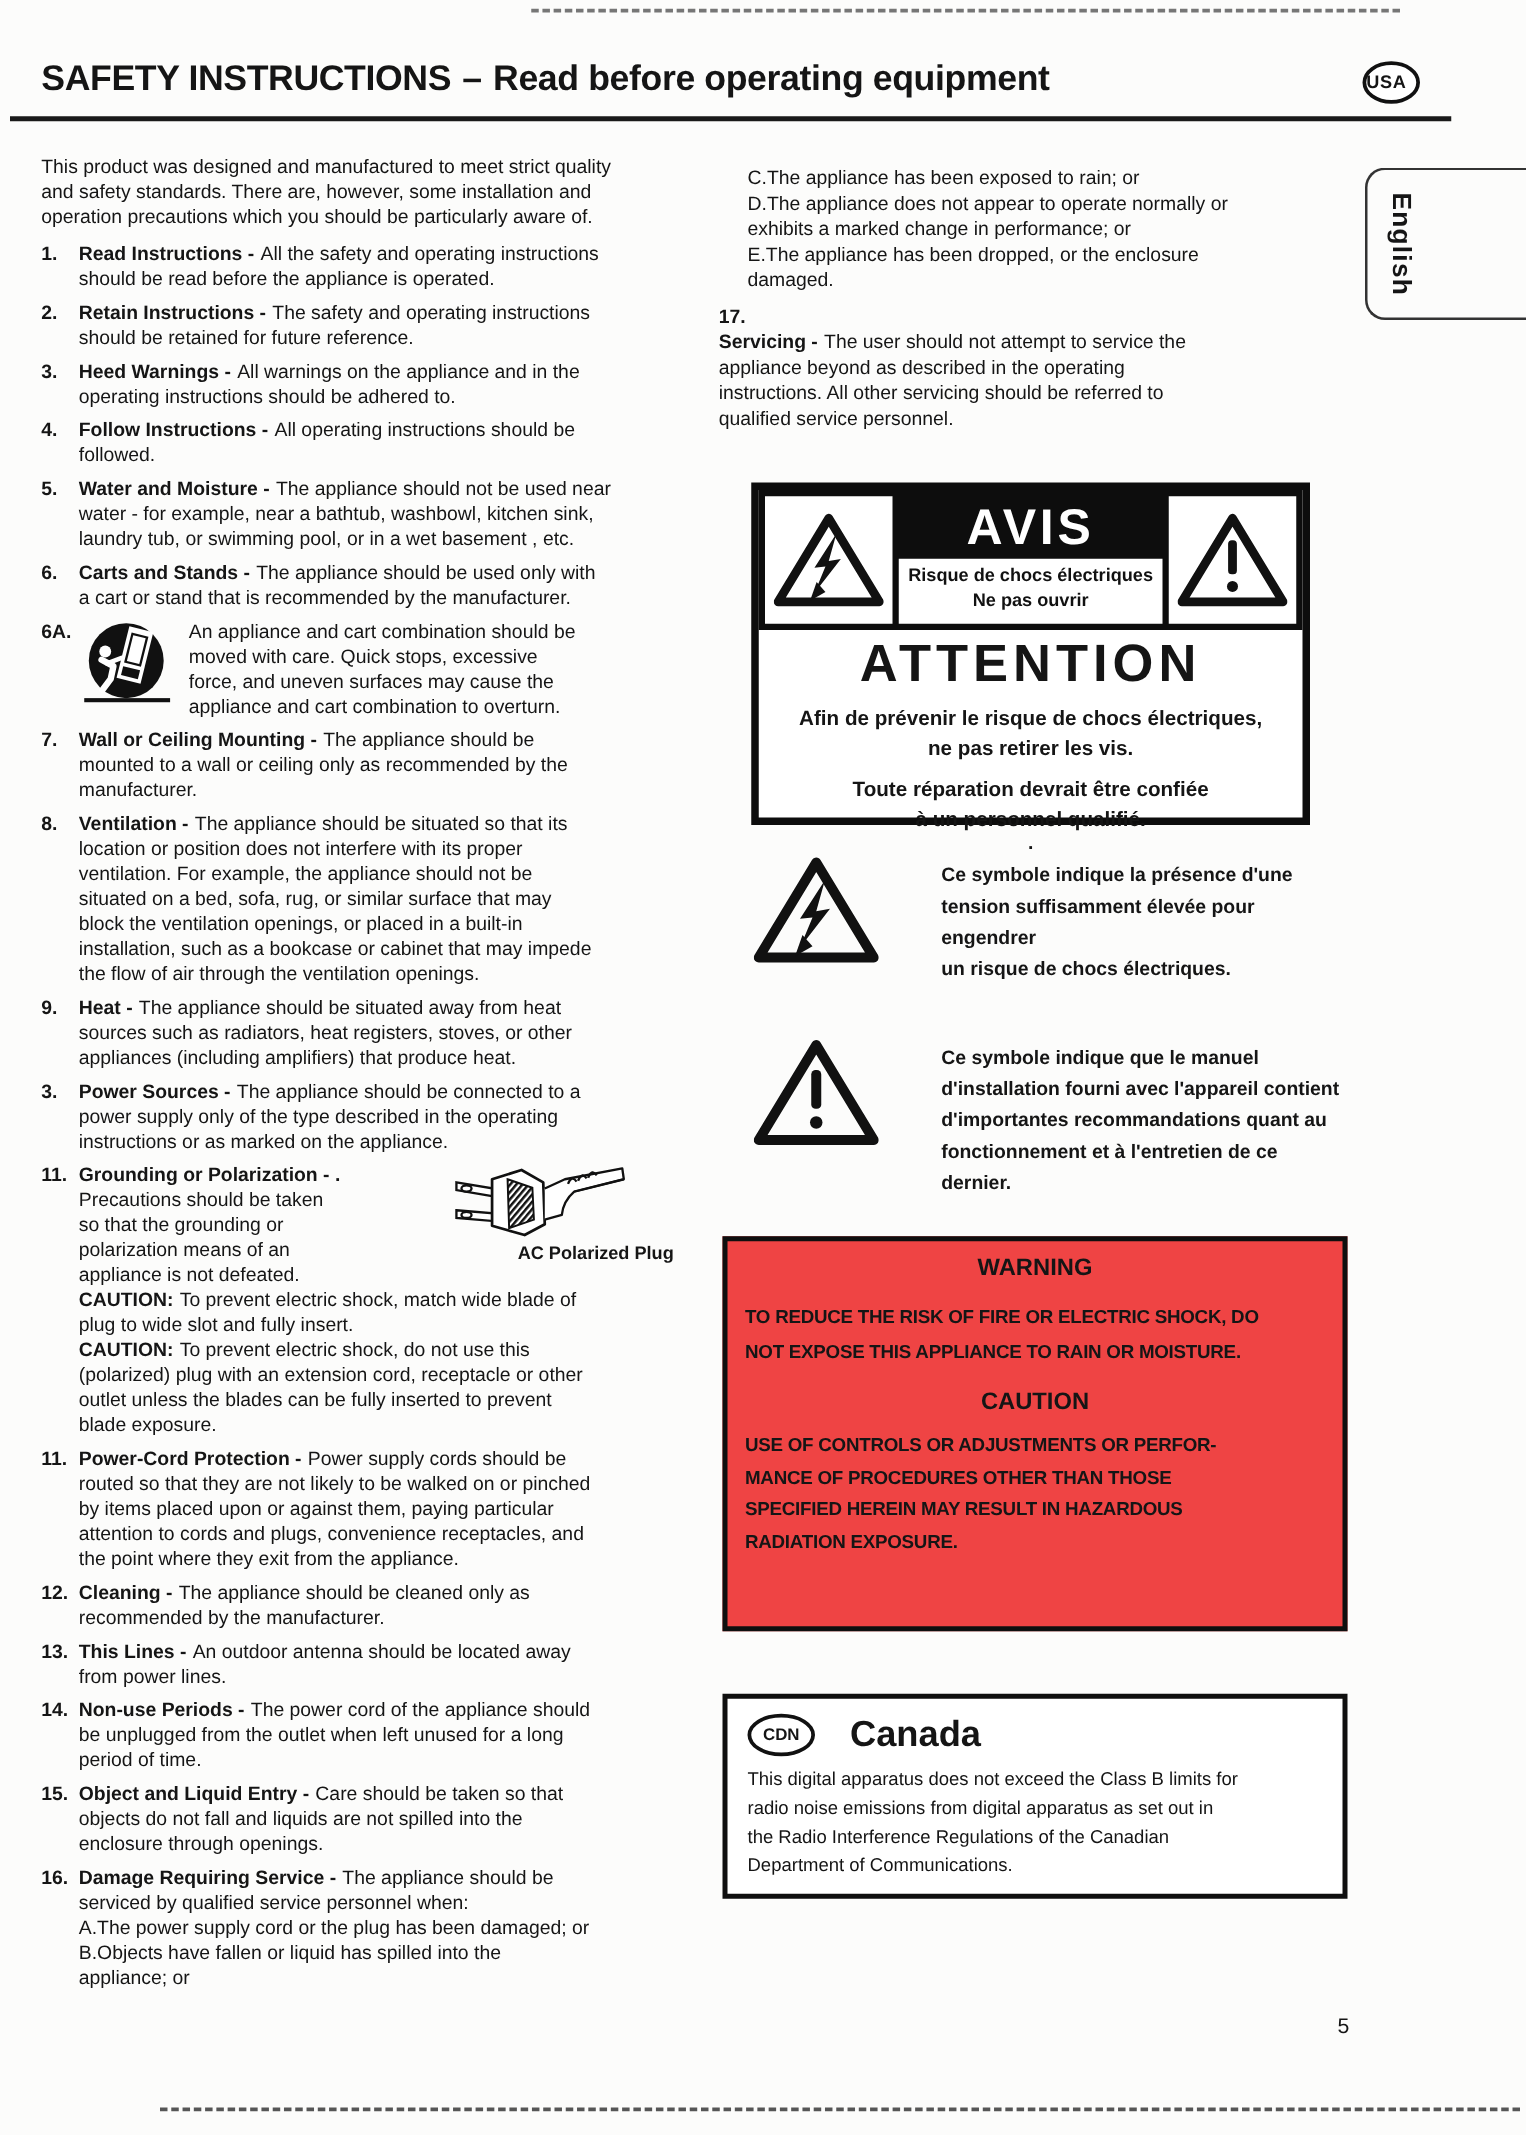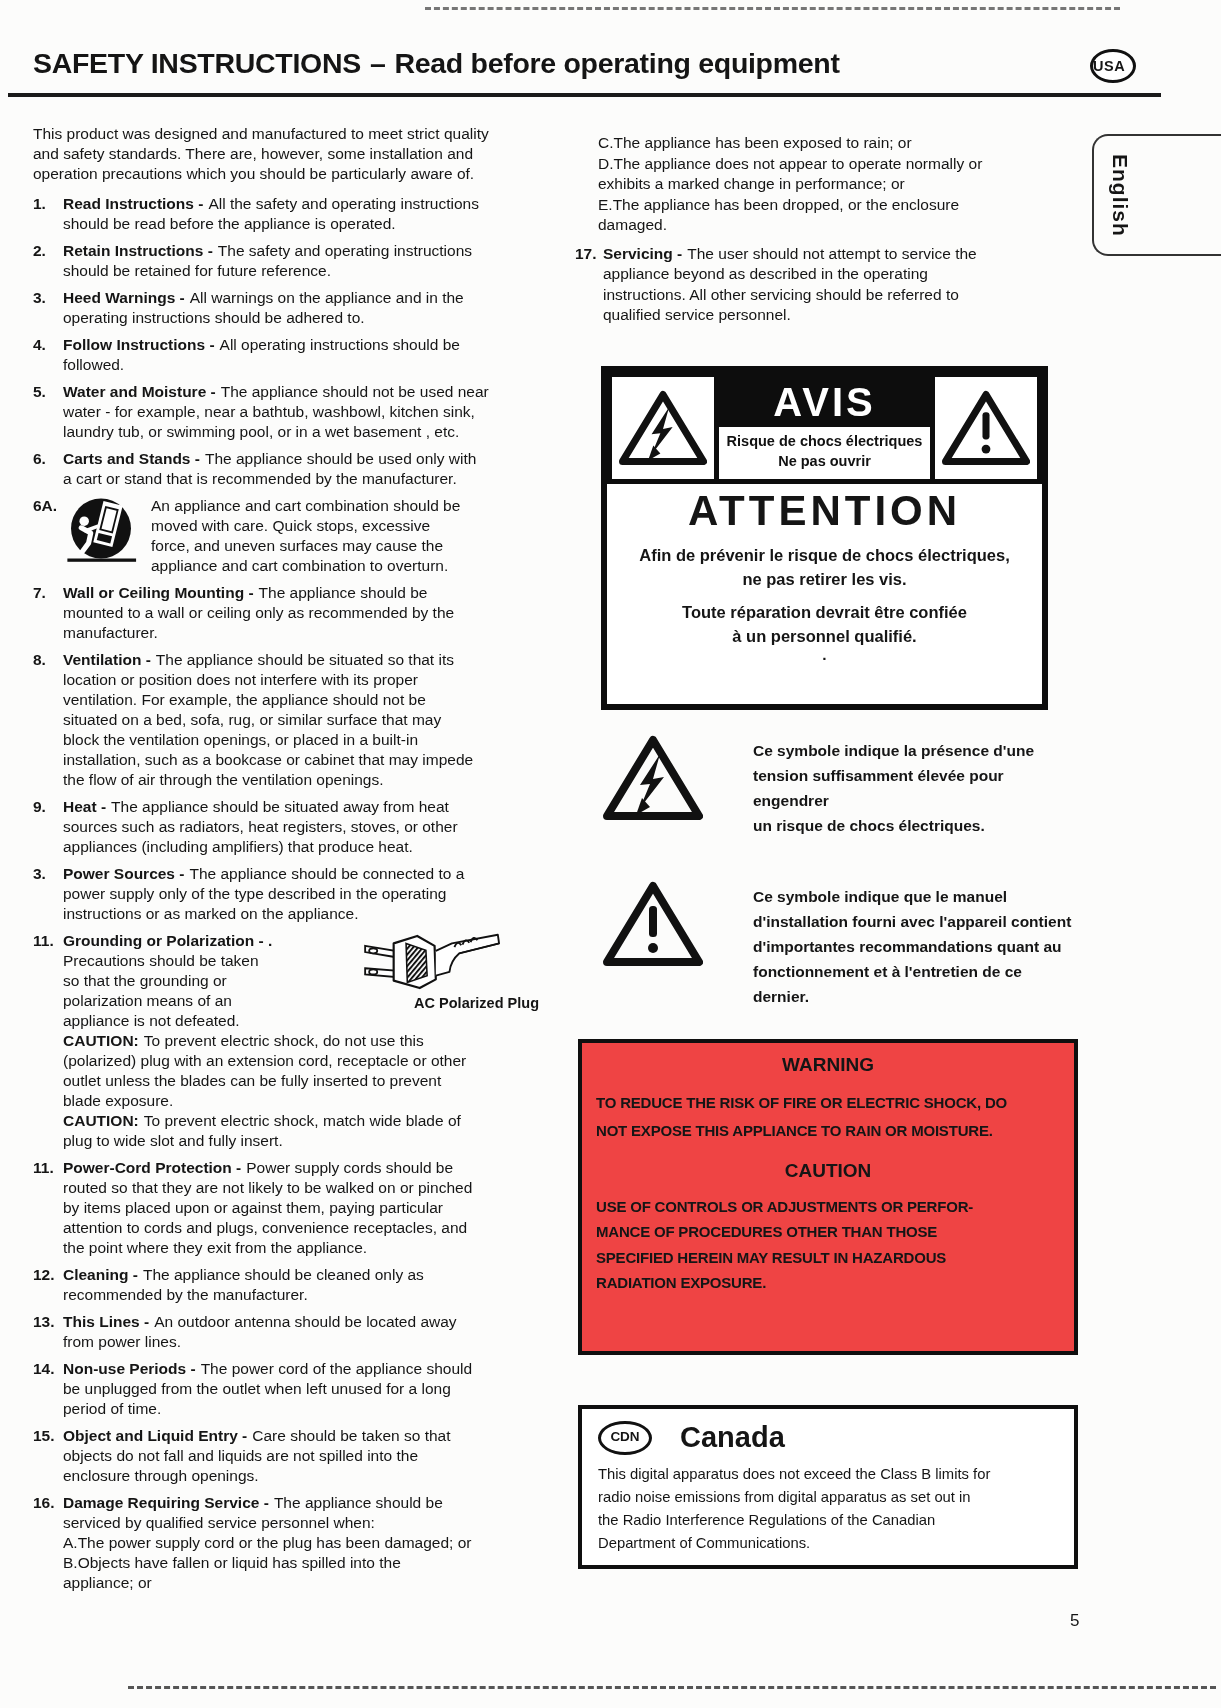--- a/index.html
+++ b/index.html
@@ -36,25 +36,25 @@
   .b6a{display:flex;gap:12px;align-items:flex-start;}
   .carticon{flex:none;width:76px;}
   .plugfig{float:right;width:228px;text-align:right;margin:0 0 2px 6px;}
   .plugfig svg{display:block;width:224px;height:62px;}
   .plugcap{font-weight:bold;font-size:14.5px;padding-right:6px;}
   .caut{display:block;clear:right;}
 
   
   .rightcol{position:absolute;left:575px;top:133px;width:503px;font-size:15.5px;line-height:20.5px;}
   .cde{padding-left:23px;}
-  .item17{display:flex;margin-top:8px;}
+  .item17{display:flex;margin-top:8px;flex-direction:column;}
   .item17 .num{width:28px;flex:none;font-weight:bold;}
 
   
-  .avis{margin:40px 0 0 26px;width:447px;height:344px;border:6px solid #0d0d0d;box-sizing:border-box;background:#fff;}
+  .avis{margin:40px 0 0 26px;width:447px;height:274px;border:6px solid #0d0d0d;box-sizing:border-box;background:#fff;}
   .avis-head{height:112px;box-sizing:border-box;background:#0d0d0d;display:flex;gap:5px;padding:5px;}
   .avis-sq{width:102px;flex:none;background:#fff;display:flex;align-items:center;justify-content:center;}
   .avis-center{flex:1;display:flex;flex-direction:column;min-width:0;}
   .avis-word{color:#fff;font-weight:bold;font-size:40px;line-height:50px;text-align:center;letter-spacing:3px;}
   .risque{background:#fff;color:#111;font-weight:bold;font-size:14.5px;line-height:20px;text-align:center;
           padding:4px 2px;flex:1;}
   .avis-body{text-align:center;padding:0 10px;}
   .attention{font-size:42px;line-height:46px;font-weight:bold;letter-spacing:4px;margin-top:4px;}
   .apara{font-weight:bold;font-size:16.5px;line-height:24px;margin-top:9px;}
   .adot{font-weight:bold;line-height:10px;margin-top:2px;}
@@ -216,26 +216,26 @@
             <path d="M126,32 L152,20 L226,6 L228,20 L164,36 Q150,48 148,66 L126,72" fill="#fff" stroke="#111" stroke-width="3" stroke-linejoin="round"></path>
             <path d="M156,26 q5,-12 11,-3 M169,22 q5,-12 11,-3 M182,18 q5,-12 11,-3" fill="none" stroke="#111" stroke-width="3"></path>
             <path d="M164,36 L228,20" fill="none" stroke="#111" stroke-width="2.5"></path>
           </svg>
           <span class="plugcap">AC Polarized Plug</span>
         </span>
         <span class="pre">Precautions should be taken
 so that the grounding or
 polarization means of an
 appliance is not defeated.</span>
+        <span class="caut"><b class="lbl">CAUTION:</b><span class="pre">To prevent electric shock, match wide blade of
+plug to wide slot and fully insert.</span></span>
         <span class="caut"><b class="lbl">CAUTION:</b><span class="pre">To prevent electric shock, do not use this
 (polarized) plug with an extension cord, receptacle or other
 outlet unless the blades can be fully inserted to prevent
 blade exposure.</span></span>
-        <span class="caut"><b class="lbl">CAUTION:</b><span class="pre">To prevent electric shock, match wide blade of
-plug to wide slot and fully insert.</span></span>
       </span>
     </div>
 
     <div class="item">
       <span class="num">11.</span>
       <span class="body"><b class="lbl">Power-Cord Protection -</b><span class="pre">Power supply cords should be
 routed so that they are not likely to be walked on or pinched
 by items placed upon or against them, paying particular
 attention to cords and plugs, convenience receptacles, and
 the point where they exit from the appliance.</span></span>

